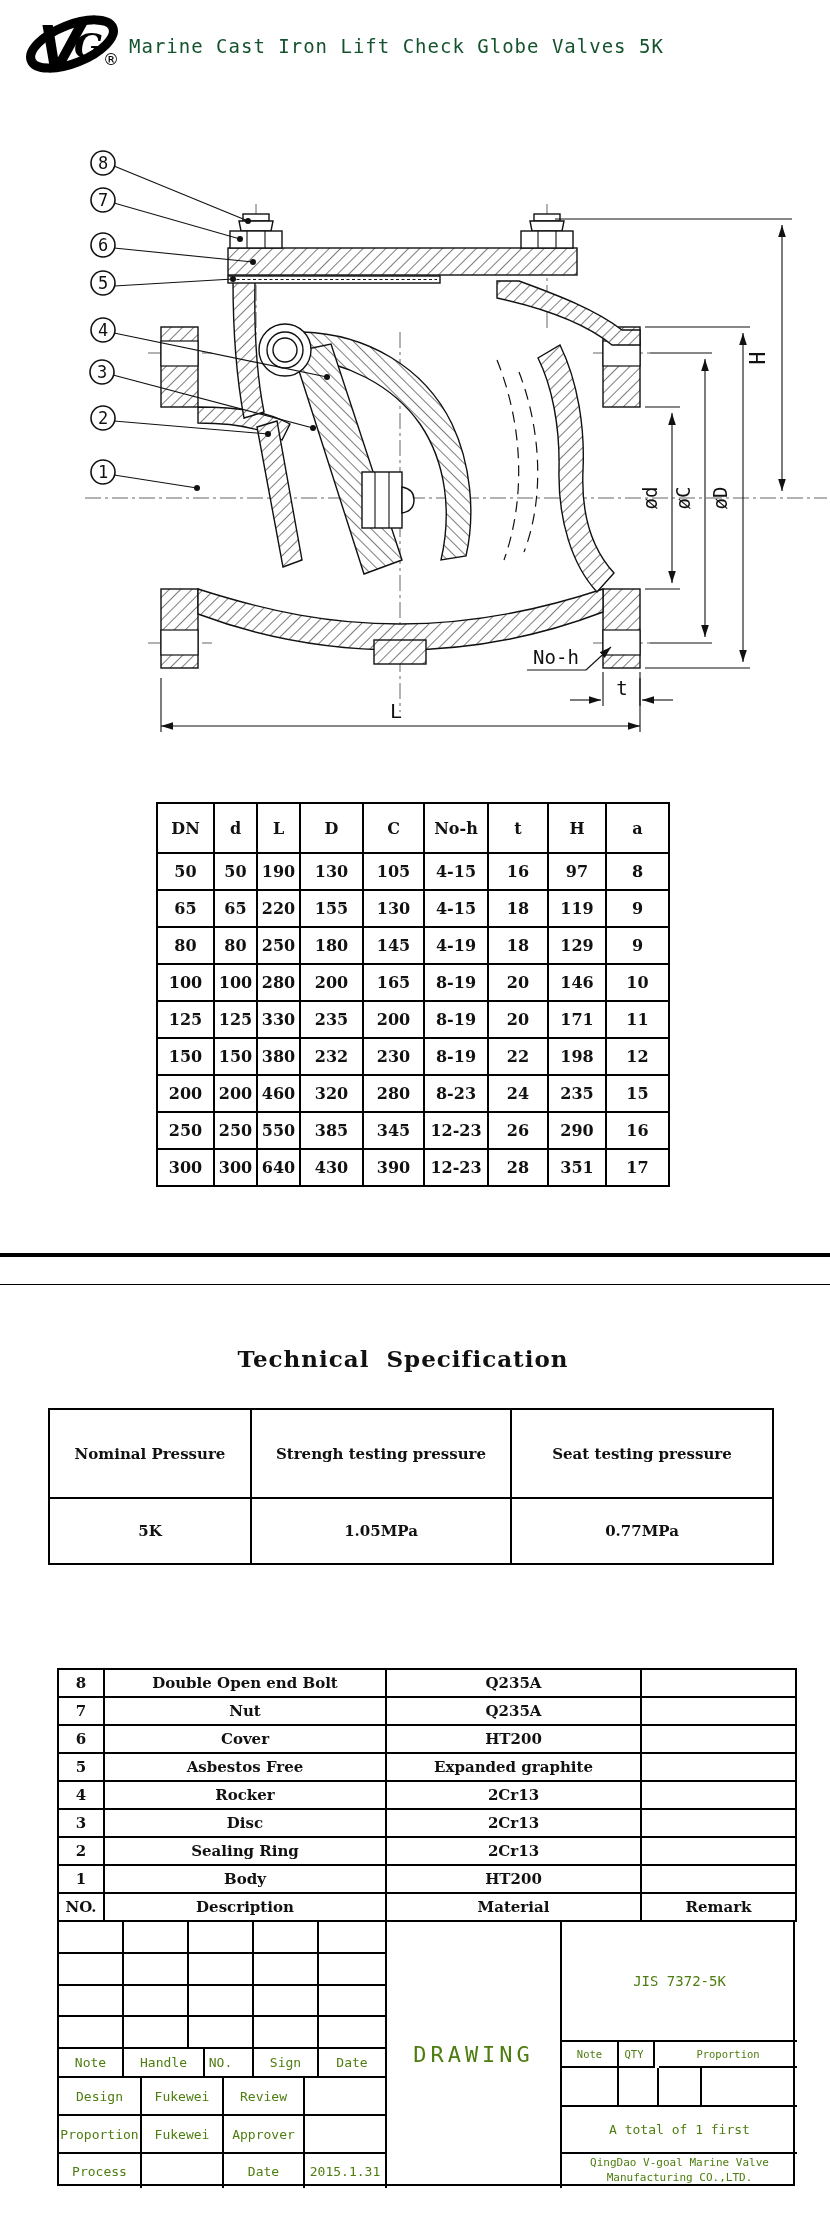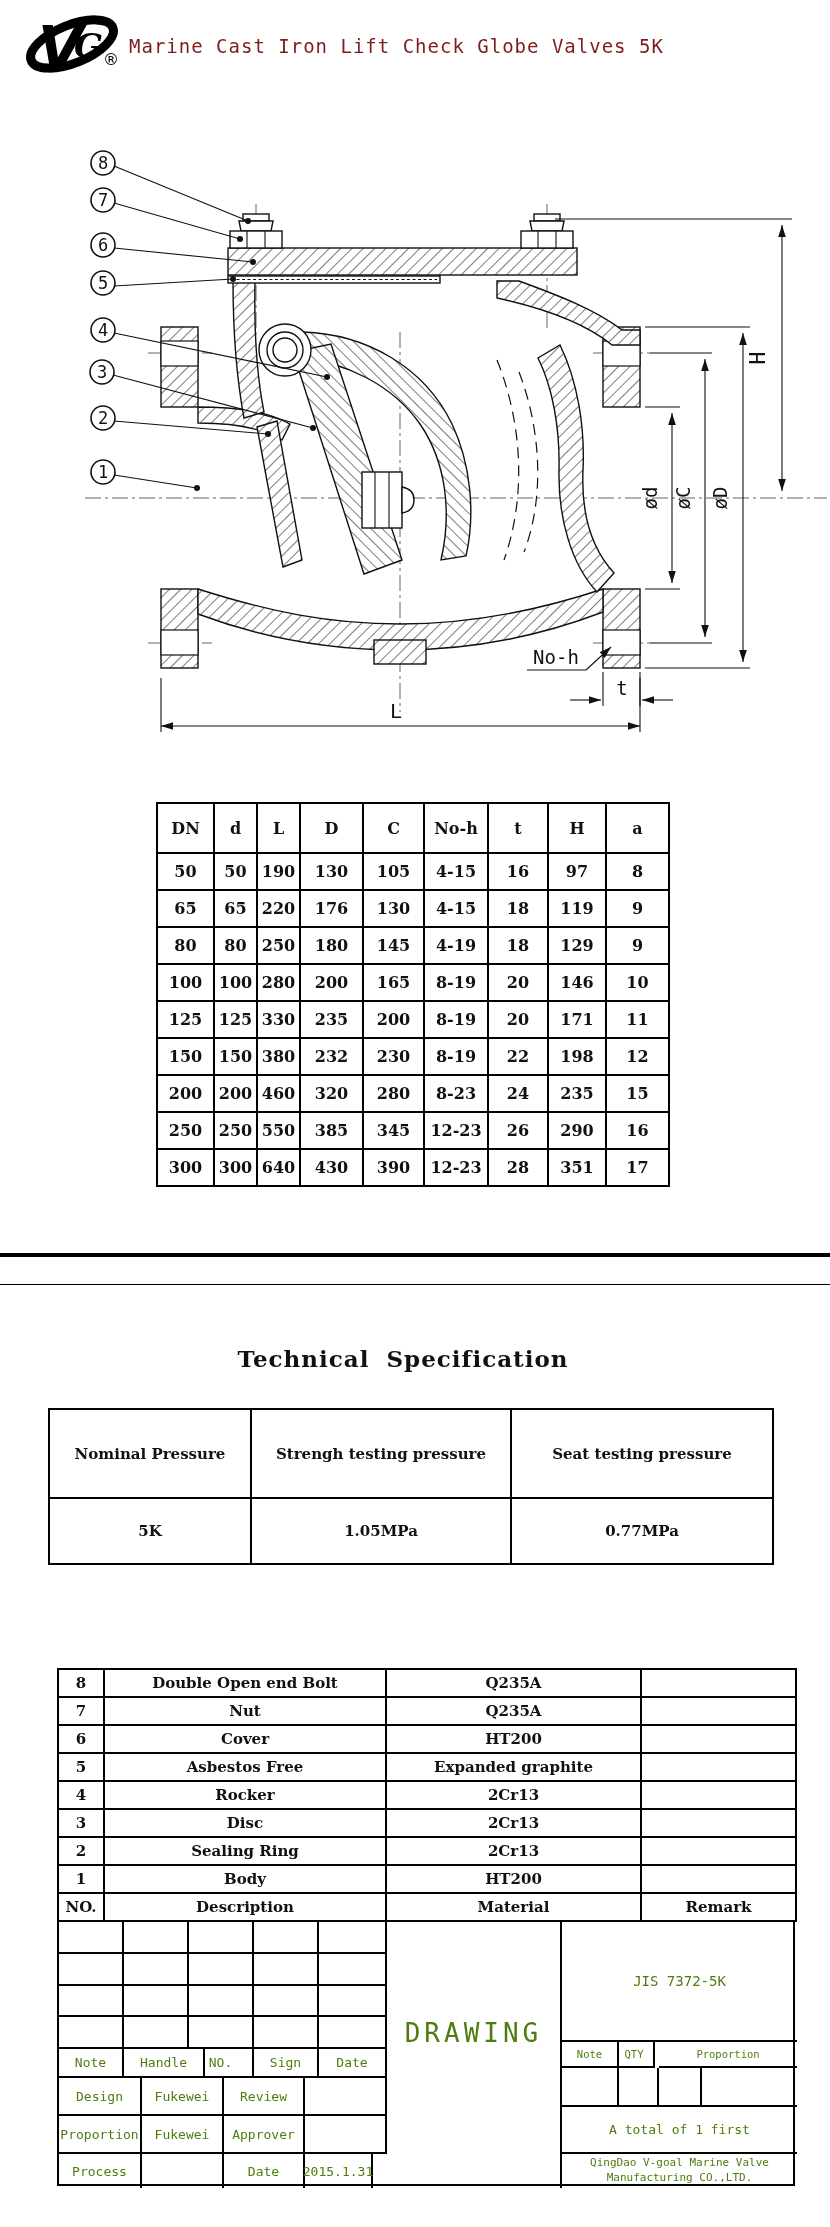--- a/index.html
+++ b/index.html
@@ -2,21 +2,21 @@
 <html><head>
 <meta charset="utf-8">
 <style>
   html,body{margin:0;padding:0;background:#fff}
   .page{position:relative;width:830px;height:2227px;background:#fff;overflow:hidden;
         font-family:"DejaVu Serif",serif;color:#111}
   .abs{position:absolute}
   .logo-box{position:absolute;left:22px;top:2px;width:100px;height:80px}
   .reg-mark{position:absolute;left:103px;top:50px;font-family:"DejaVu Sans",sans-serif;font-size:16px;color:#000}
   .doc-title{position:absolute;left:129px;top:35px;font-family:"DejaVu Sans Mono",monospace;
-             font-size:19px;letter-spacing:1px;color:#7f1d1d;white-space:nowrap}
+             font-size:19px;letter-spacing:1px;color:#14532d;white-space:nowrap}
   .dwg-svg{position:absolute;left:0;top:0;width:830px;height:745px}
 
   table.grid{border-collapse:collapse;position:absolute;table-layout:fixed;background:#fff}
   table.grid td,table.grid th{border:2px solid #000;text-align:center;vertical-align:middle;
              padding:0;font-weight:bold;overflow:hidden}
   #dimtbl{left:156px;top:802px;font-size:16px}
   #dimtbl thead tr{height:50px}
   #dimtbl tbody tr{height:37px}
 
   .rule-thick{position:absolute;left:0;top:1253px;width:830px;height:4px;background:#000}
@@ -31,21 +31,21 @@
   #partstbl{left:57px;top:1668px;font-size:15px}
   #partstbl tr{height:28px}
 
   .tblock{position:absolute;left:57px;top:1920px;width:738px;height:266px;
           border:2px solid #000;box-sizing:border-box;background:#fff}
   .tc{position:absolute;box-sizing:border-box;border-right:2px solid #000;border-bottom:2px solid #000;
       display:flex;align-items:center;justify-content:center;
       font-family:"DejaVu Sans Mono",monospace;font-size:13px;color:#4d7c0f;white-space:nowrap}
   .nr{border-right:none}
   .nb{border-bottom:none}
-  .drawing-cell{align-items:flex-start;padding-top:96px;font-size:26px;letter-spacing:4px}
+  .drawing-cell{align-items:flex-start;padding-top:120px;font-size:22px;letter-spacing:4px}
   .jis-cell{font-size:14px}
   .mini-h{font-size:10.5px}
   .company-cell{flex-direction:column;font-size:11px;line-height:1.35}
   .total-cell{font-size:13px}
 
   .dwg-t{font-family:"DejaVu Sans Mono",monospace;fill:#111}
 </style>
 </head>
 <body>
 
@@ -279,21 +279,21 @@
           <td>105</td>
           <td>4-15</td>
           <td>16</td>
           <td>97</td>
           <td>8</td>
         </tr>
         <tr>
           <td>65</td>
           <td>65</td>
           <td>220</td>
-          <td>176</td>
+          <td>155</td>
           <td>130</td>
           <td>4-15</td>
           <td>18</td>
           <td>119</td>
           <td>9</td>
         </tr>
         <tr>
           <td>80</td>
           <td>80</td>
           <td>250</td>
@@ -498,21 +498,21 @@
     <div class="tc" style="left:246px;top:156px;width:82px;height:38px"></div>
 
     <div class="tc" style="left:0;top:194px;width:83px;height:38px">Proportion</div>
     <div class="tc" style="left:83px;top:194px;width:82px;height:38px">Fukewei</div>
     <div class="tc" style="left:165px;top:194px;width:81px;height:38px">Approver</div>
     <div class="tc" style="left:246px;top:194px;width:82px;height:38px"></div>
 
     <div class="tc nb" style="left:0;top:232px;width:83px;height:34px">Process</div>
     <div class="tc nb" style="left:83px;top:232px;width:82px;height:34px"></div>
     <div class="tc nb" style="left:165px;top:232px;width:81px;height:34px">Date</div>
-    <div class="tc nb" style="left:246px;top:232px;width:68px;height:34px">2015.1.31</div>
+    <div class="tc nb" style="left:246px;top:232px;width:82px;height:34px">2015.1.31</div>
 
     <div class="tc nb drawing-cell" style="left:328px;top:0;width:175px;height:266px">DRAWING</div>
 
     <div class="tc nr jis-cell" style="left:503px;top:0;width:235px;height:120px">JIS 7372-5K</div>
 
     <div class="tc mini-h" style="left:503px;top:120px;width:57px;height:26px">Note</div>
     <div class="tc mini-h" style="left:556px;top:120px;width:40px;height:26px">QTY</div>
     <div class="tc nr mini-h" style="left:600px;top:120px;width:138px;height:26px">Proportion</div>
 
     <div class="tc" style="left:503px;top:146px;width:57px;height:39px"></div>

